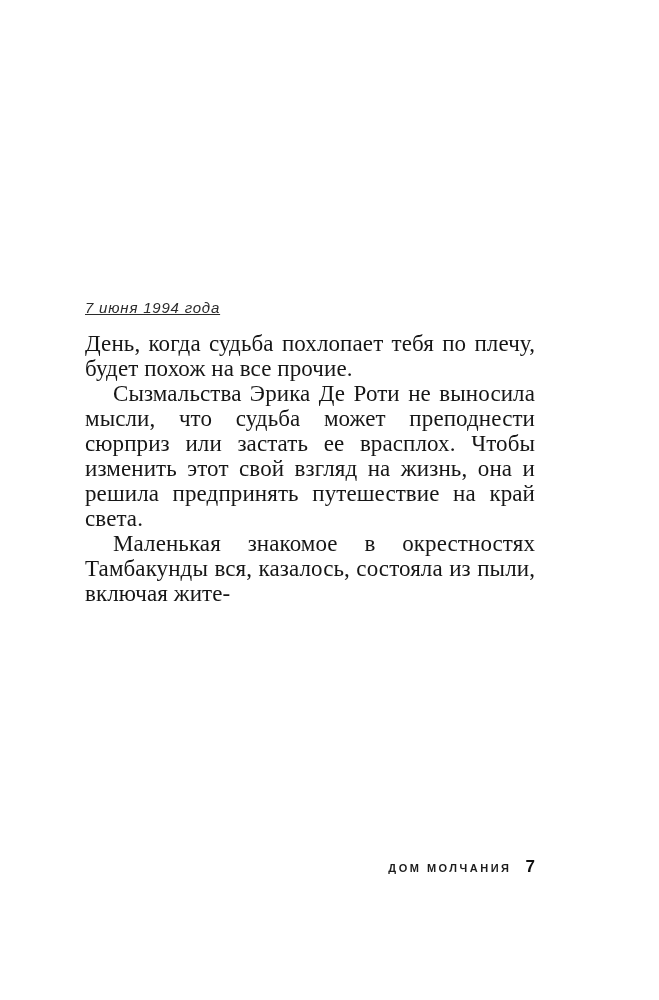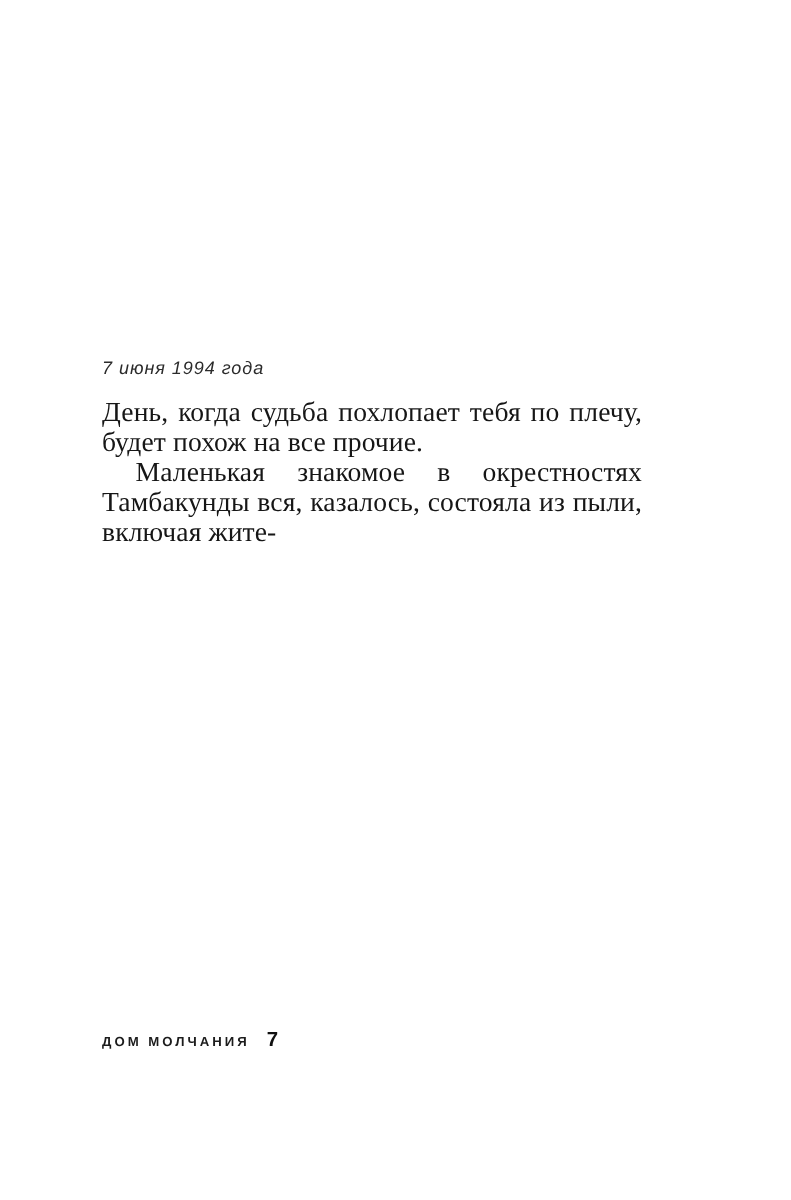--- a/index.html
+++ b/index.html
@@ -22,39 +22,41 @@
     width: 450px;
   }
   .date-heading {
     font-family: "Liberation Sans", sans-serif;
     font-style: italic;
     font-weight: normal;
     font-size: 15px;
     letter-spacing: 0.8px;
     color: #2b2b2b;
     margin: 0 0 15px 0;
+    text-decoration: underline;
   }
   .body-text p {
     margin: 0;
     font-size: 23px;
     line-height: 25px;
     text-align: justify;
     text-indent: 28px;
     color: #161616;
     letter-spacing: 0.1px;
   }
   .body-text p.no-indent {
     text-indent: 0;
   }
   .footer {
     position: absolute;
     left: 85px;
     top: 857px;
     width: 450px;
     display: flex;
+    justify-content: flex-end;
     align-items: baseline;
     gap: 14px;
     font-family: "Liberation Sans", sans-serif;
   }
   .footer-title {
     font-size: 11px;
     font-weight: bold;
     letter-spacing: 2.5px;
     color: #1c1c1c;
   }
@@ -65,20 +67,21 @@
   }
 </style>
 </head>
 <body>
 
 <div class="page">
   <div class="content">
     <h2 class="date-heading">7 июня 1994 года</h2>
     <div class="body-text">
       <p class="no-indent">День, когда судьба похлопает тебя по плечу, будет похож на все прочие.</p>
+      <p>Сызмальства Эрика Де Роти не выносила мысли, что судьба может преподнести сюрприз или застать ее врасплох. Чтобы изменить этот свой взгляд на жизнь, она и решила предпринять путешествие на край света.</p>
       <p>Маленькая знакомое в окрестностях Тамбакунды вся, казалось, состояла из пыли, включая жите-</p>
     </div>
   </div>
 
   <div class="footer">
     <span class="footer-title">ДОМ МОЛЧАНИЯ</span>
     <span class="footer-page">7</span>
   </div>
 </div>
 

